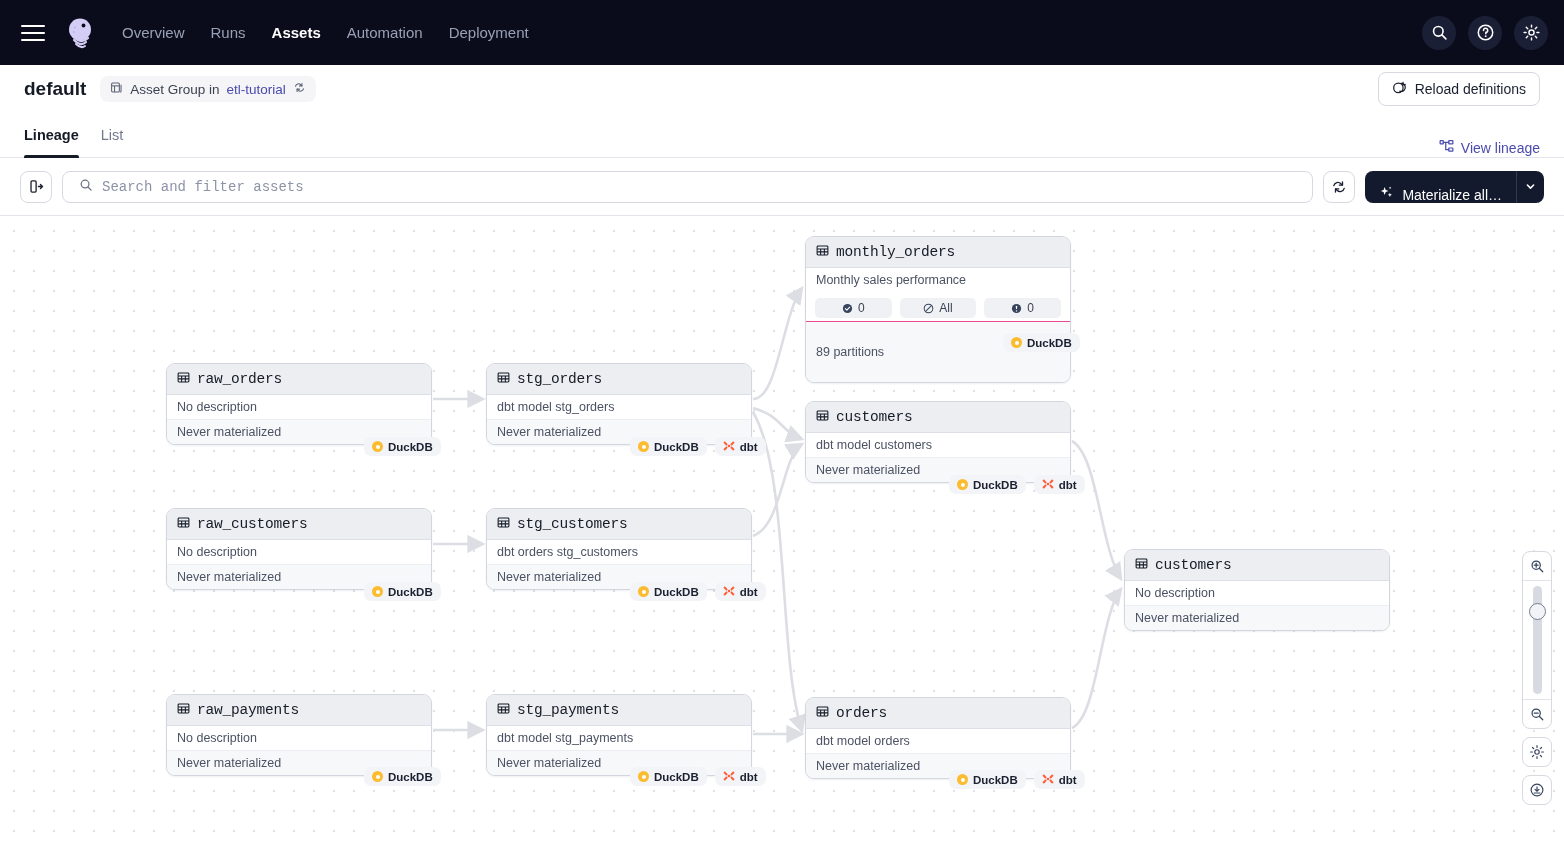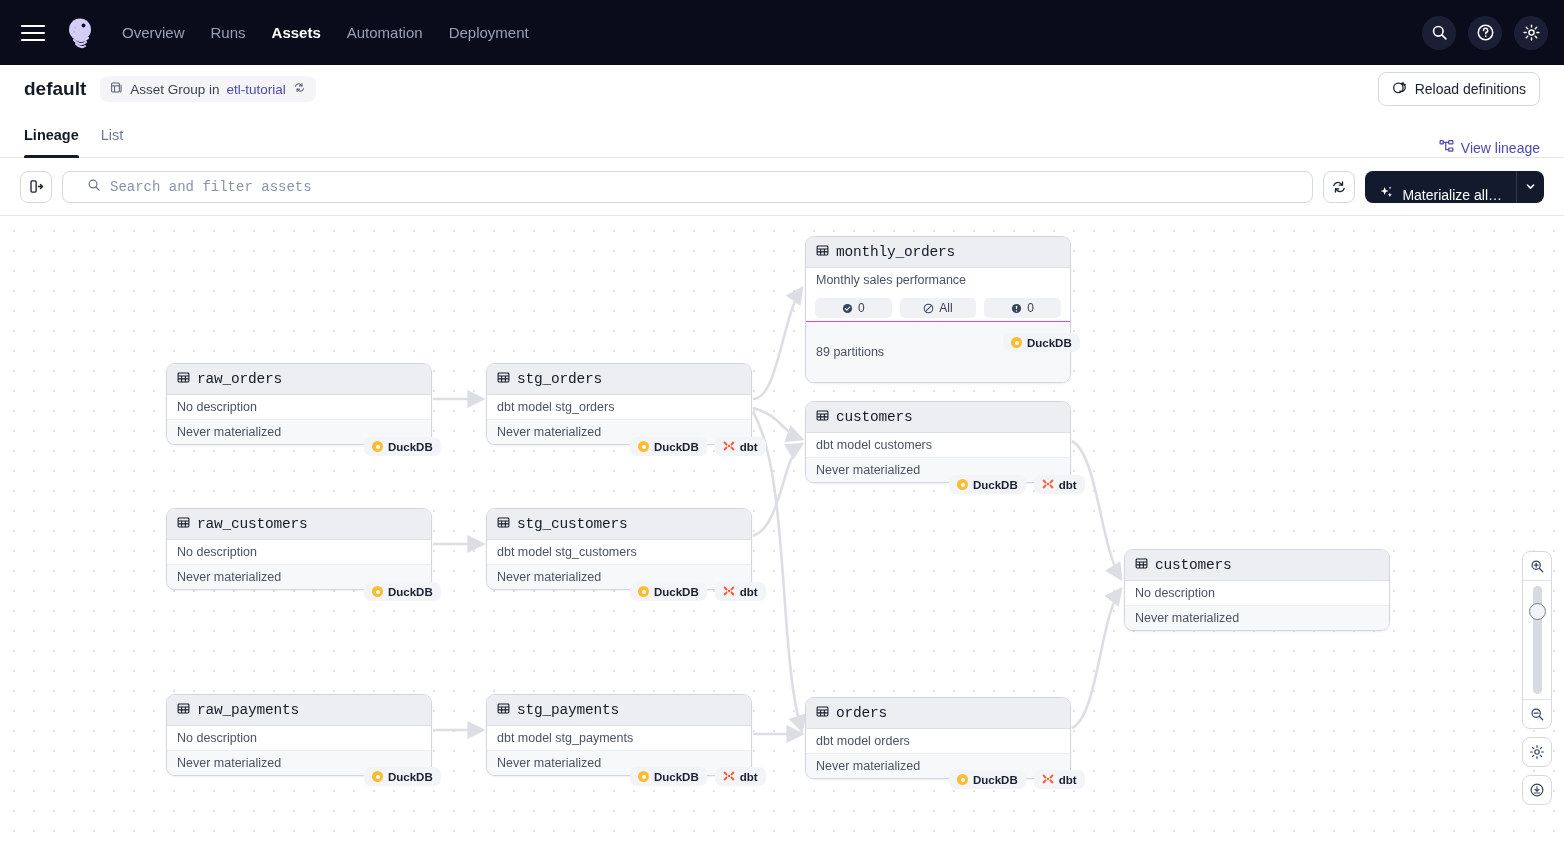--- a/index.html
+++ b/index.html
@@ -64,21 +64,21 @@
     height: 58px; display: flex; align-items: center; gap: 10px;
     padding: 0 20px; background: #fff; border-bottom: 1px solid #e4e6eb;
   }
   .iconbtn {
     width: 32px; height: 32px; border: 1px solid #d6d9e0; border-radius: 8px;
     background: #fff; display: flex; align-items: center; justify-content: center;
     cursor: pointer; flex: none;
   }
   .searchbox {
     flex: 1; height: 32px; border: 1px solid #d6d9e0; border-radius: 8px;
-    display: flex; align-items: center; gap: 9px; padding: 0 24px; background: #fff;
+    display: flex; align-items: center; gap: 9px; padding: 0 16px; background: #fff;
   }
   .searchbox input {
     border: none; outline: none; flex: 1; font-size: 14px;
     font-family: "Liberation Mono", monospace; color: #151b26; background: transparent;
   }
   .searchbox input::placeholder { color: #8b93a6; }
   .mat-group { display: flex; align-items: stretch; background: #141a2e;
     border-radius: 8px; overflow: hidden; flex: none; }
   .mat-main { display: flex; align-items: flex-end; gap: 8px; padding: 0 14px;
     color: #fff; font-size: 14px; cursor: pointer; height: 32px; white-space: nowrap; }
@@ -422,21 +422,21 @@
         <svg width="13" height="13" viewBox="0 0 14 14" fill="none" stroke="#151b26" stroke-width="1.15">
           <rect x="1.2" y="2.2" width="11.6" height="9.6" rx="1"></rect>
           <line x1="1.2" y1="5.3" x2="12.8" y2="5.3"></line>
             <line x1="1.2" y1="8.5" x2="12.8" y2="8.5"></line>
           <line x1="5" y1="5.3" x2="5" y2="11.8"></line>
             <line x1="9" y1="5.3" x2="9" y2="11.8"></line>
         </svg>
       </span>
       <span class="node-name">stg_customers</span>
     </div>
-    <div class="node-desc">dbt model stg_customers</div>
+    <div class="node-desc">dbt orders stg_customers</div>
     <div class="node-status">Never materialized</div>
   </div>
   <div class="tagrow" style="left:630px; top:366px">
     <div class="tag">
       <span class="duck-ico"></span>
       <span>DuckDB</span>
     </div>
     <div class="tag">
       <span>
         <svg width="12" height="12" viewBox="0 0 14 14" fill="#ff5c35">

